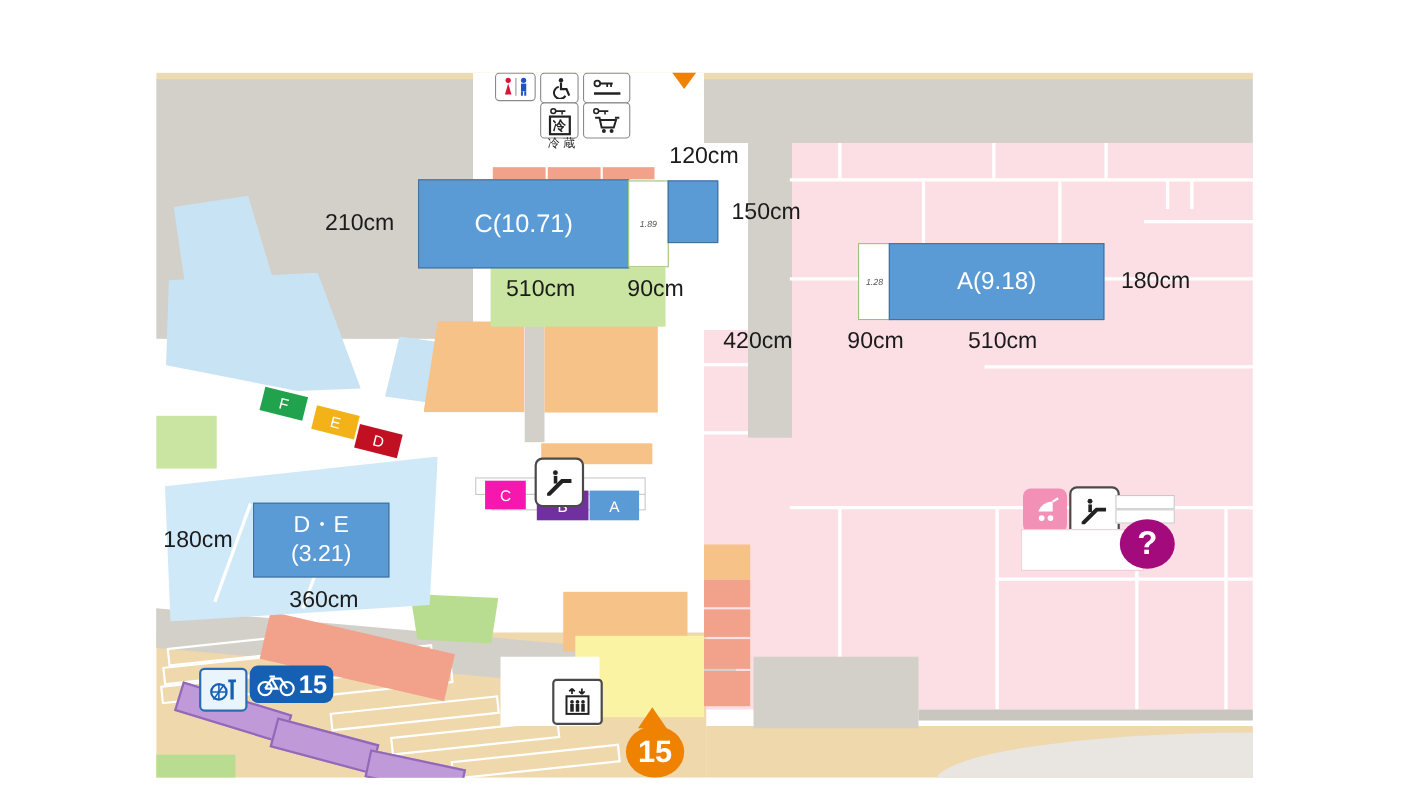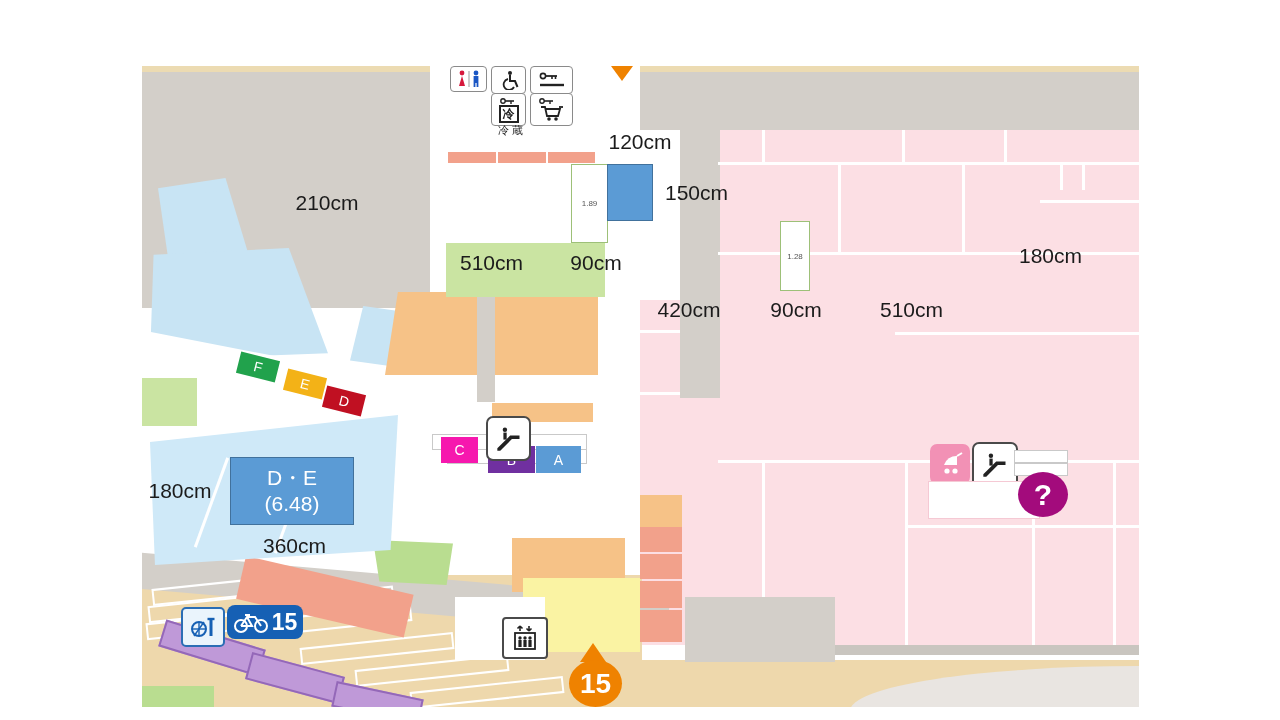--- a/index.html
+++ b/index.html
@@ -3,21 +3,21 @@
 <meta charset="utf-8">
 <style>
   html,body{margin:0;padding:0;background:#fff;width:1280px;height:720px;overflow:hidden;
             font-family:"Liberation Sans",sans-serif;}
   #map{position:absolute;left:142px;top:66px;width:997px;height:641px;overflow:hidden;background:#fff;}
   .s{position:absolute;}
   .lbl{position:absolute;font-size:21px;color:#1b1b1b;text-align:center;white-space:nowrap;}
   .bluebox{position:absolute;background:#5b9bd5;border:1px solid #41719c;color:#fff;
            display:flex;align-items:center;justify-content:center;text-align:center;}
   .gap{position:absolute;background:#fff;border:1px solid #9dc078;color:#555;
-       display:flex;align-items:center;justify-content:center;font-size:8px;}
+       display:flex;align-items:center;justify-content:center;font-size:8px;font-style:italic;}
   .chip{position:absolute;color:#fff;display:flex;align-items:center;justify-content:center;font-size:14px;}
   .iconbox{position:absolute;background:#fff;border:2px solid #4a4a4a;border-radius:7px;
            display:flex;align-items:center;justify-content:center;}
   .minibox{position:absolute;background:#fff;border:1px solid #8a8a8a;border-radius:4px;
            display:flex;align-items:center;justify-content:center;flex-direction:column;}
   .slat{position:absolute;border:2px solid #fff;background:transparent;}
   .stall{position:absolute;background:#bf99d8;border:2px solid #9468b8;}
   .gline{position:absolute;background:#fff;}
   .bar{position:absolute;background:#fff;border:1px solid #c9c9c9;}
 </style>
@@ -149,30 +149,36 @@
         <line x1="13" y1="4" x2="13" y2="7" stroke="#222" stroke-width="1.4"></line>
       <path d="M4 10 h4 l2 9 h11 l2-7 H9" fill="none" stroke="#222" stroke-width="1.8"></path>
       <circle cx="12" cy="22" r="1.8" fill="#222"></circle>
         <circle cx="19" cy="22" r="1.8" fill="#222"></circle>
       <line x1="22" y1="10" x2="26" y2="10" stroke="#222" stroke-width="1.8"></line>
     </svg>
   </div>
   <div class="s" style="left:348px;top:57px;width:44px;text-align:center;font-size:11px;letter-spacing:3px;color:#222">冷蔵</div>
   <div class="s" style="left:469px;top:0;width:0;height:0;border-left:11px solid transparent;border-right:11px solid transparent;border-top:15px solid #ef8200"></div>
 
+  <div class="bluebox" style="left:238px;top:97px;width:190px;height:79px;font-size:23px">
+    <span>C(10.71)</span>
+  </div>
   <div class="gap" style="left:429px;top:98px;width:35px;height:77px">
     <span>1.89</span>
   </div>
   <div class="bluebox" style="left:465px;top:98px;width:44px;height:55px"></div>
   <div class="gap" style="left:638px;top:155px;width:28px;height:68px">
     <span>1.28</span>
   </div>
+  <div class="bluebox" style="left:666px;top:155px;width:194px;height:68px;font-size:22px">
+    <span>A(9.18)</span>
+  </div>
   <div class="bluebox" style="left:88px;top:391px;width:122px;height:66px;font-size:21px;flex-direction:column;line-height:1.25">
     <span>D・E</span>
-    <span>(6.48)</span>
+    <span>(3.21)</span>
   </div>
 
   <div class="lbl" style="left:458px;top:64px;width:80px">120cm</div>
   <div class="lbl" style="left:148px;top:125px;width:74px">210cm</div>
   <div class="lbl" style="left:518px;top:115px;width:73px">150cm</div>
   <div class="lbl" style="left:313px;top:185px;width:73px">510cm</div>
   <div class="lbl" style="left:424px;top:185px;width:60px">90cm</div>
   <div class="lbl" style="left:871px;top:178px;width:75px">180cm</div>
   <div class="lbl" style="left:511px;top:232px;width:72px">420cm</div>
   <div class="lbl" style="left:626px;top:232px;width:56px">90cm</div>

